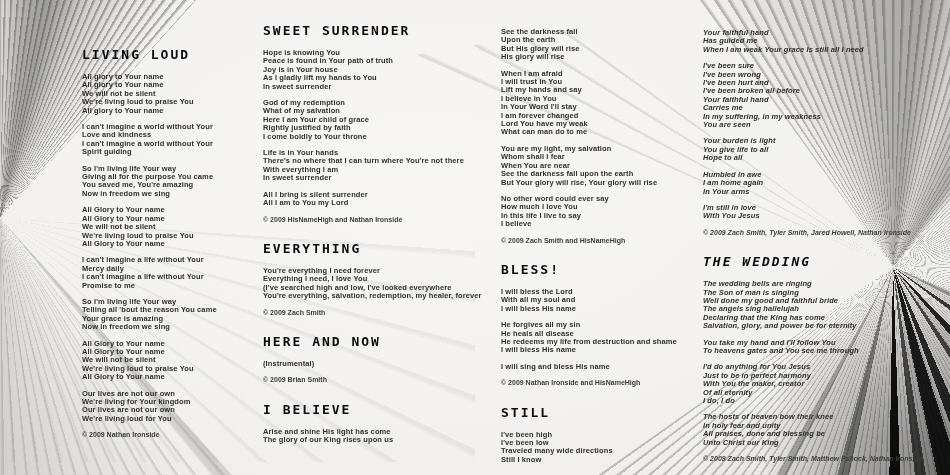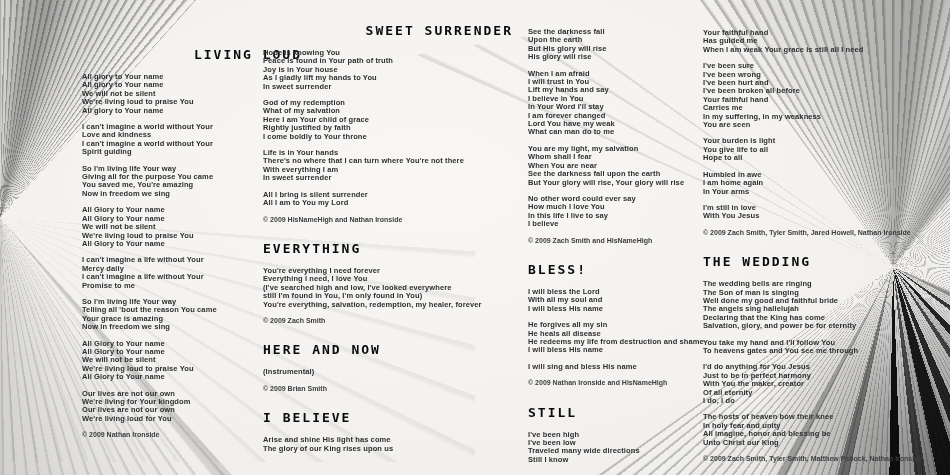--- a/index.html
+++ b/index.html
@@ -79,21 +79,21 @@
   }
   
   #columns{position:absolute;inset:0;}
   .column{position:absolute;color:var(--text,#2f2f2f);}
   .song-title{
     font-family:"DejaVu Sans Mono",monospace;
     font-size:13px;line-height:14px;font-weight:bold;
     letter-spacing:2px;color:var(--title,#0b0b0b);
     margin:18px 0 11px 0;white-space:nowrap;
   }
-  .song-title:first-child{margin-top:0;text-align:right;}
+  .song-title:first-child{margin-top:0;}
   .stanza{margin:0 0 8px 0;}
   .line{
     font-size:7.5px;line-height:8.4px;font-weight:bold;
     white-space:nowrap;letter-spacing:.1px;
   }
   .copyright{
     font-size:7px;line-height:8.4px;font-weight:bold;
     color:var(--copy,#3d3d3d);white-space:nowrap;margin:0;
   }
 </style>
@@ -191,36 +191,35 @@
       <div class="stanza">
         <div class="line">All I bring is silent surrender</div>
         <div class="line">All I am to You my Lord</div>
       </div>
       <div class="copyright">© 2009 HisNameHigh and Nathan Ironside</div>
       <h2 class="song-title">EVERYTHING</h2>
       <div class="stanza">
         <div class="line">You're everything I need forever</div>
         <div class="line">Everything I need, I love You</div>
         <div class="line">(I've searched high and low, I've looked everywhere</div>
-        <div class="line">still I'm found in You, I'm only found in You)</div>
         <div class="line">You're everything, salvation, redemption, my healer, forever</div>
       </div>
       <div class="copyright">© 2009 Zach Smith</div>
       <h2 class="song-title">HERE AND NOW</h2>
       <div class="stanza">
         <div class="line">(Instrumental)</div>
       </div>
       <div class="copyright">© 2009 Brian Smith</div>
       <h2 class="song-title">I BELIEVE</h2>
       <div class="stanza">
         <div class="line">Arise and shine His light has come</div>
         <div class="line">The glory of our King rises upon us</div>
       </div>
     </div>
-    <div class="column" style="left: 528px; top: 28px; width: 210px;">
+    <div class="column" style="left: 501px; top: 28px; width: 210px;">
       <div class="stanza">
         <div class="line">See the darkness fall</div>
         <div class="line">Upon the earth</div>
         <div class="line">But His glory will rise</div>
         <div class="line">His glory will rise</div>
       </div>
       <div class="stanza">
         <div class="line">When I am afraid</div>
         <div class="line">I will trust in You</div>
         <div class="line">Lift my hands and say</div>
@@ -261,21 +260,21 @@
       </div>
       <div class="copyright">© 2009 Nathan Ironside and HisNameHigh</div>
       <h2 class="song-title">STILL</h2>
       <div class="stanza">
         <div class="line">I've been high</div>
         <div class="line">I've been low</div>
         <div class="line">Traveled many wide directions</div>
         <div class="line">Still I know</div>
       </div>
     </div>
-    <div class="column" style="left: 703px; top: 29px; width: 240px;">
+    <div class="column" style="left: 703px; top: 29px; width: 240px; font-style: italic;">
       <div class="stanza">
         <div class="line">Your faithful hand</div>
         <div class="line">Has guided me</div>
         <div class="line">When I am weak Your grace is still all I need</div>
       </div>
       <div class="stanza">
         <div class="line">I've been sure</div>
         <div class="line">I've been wrong</div>
         <div class="line">I've been hurt and</div>
         <div class="line">I've been broken all before</div>
@@ -315,18 +314,18 @@
       <div class="stanza">
         <div class="line">I'd do anything for You Jesus</div>
         <div class="line">Just to be in perfect harmony</div>
         <div class="line">With You the maker, creator</div>
         <div class="line">Of all eternity</div>
         <div class="line">I do, I do</div>
       </div>
       <div class="stanza">
         <div class="line">The hosts of heaven bow their knee</div>
         <div class="line">In holy fear and unity</div>
-        <div class="line">All imagine, honor and blessing be</div>
+        <div class="line">All praises, done and blessing be</div>
         <div class="line">Unto Christ our King</div>
       </div>
       <div class="copyright">© 2009 Zach Smith, Tyler Smith, Matthew Pshock, Nathan Ironside</div>
     </div>
   </div>
 
 </body></html>

